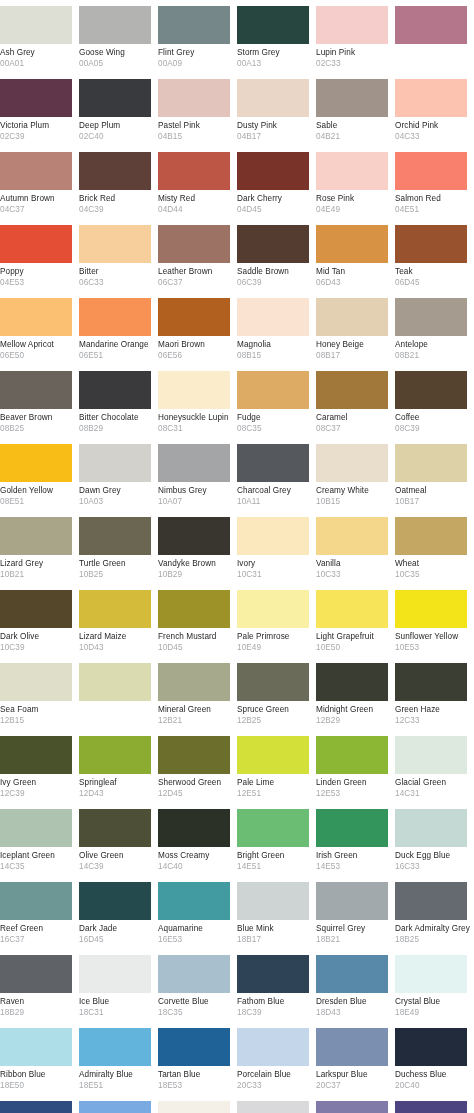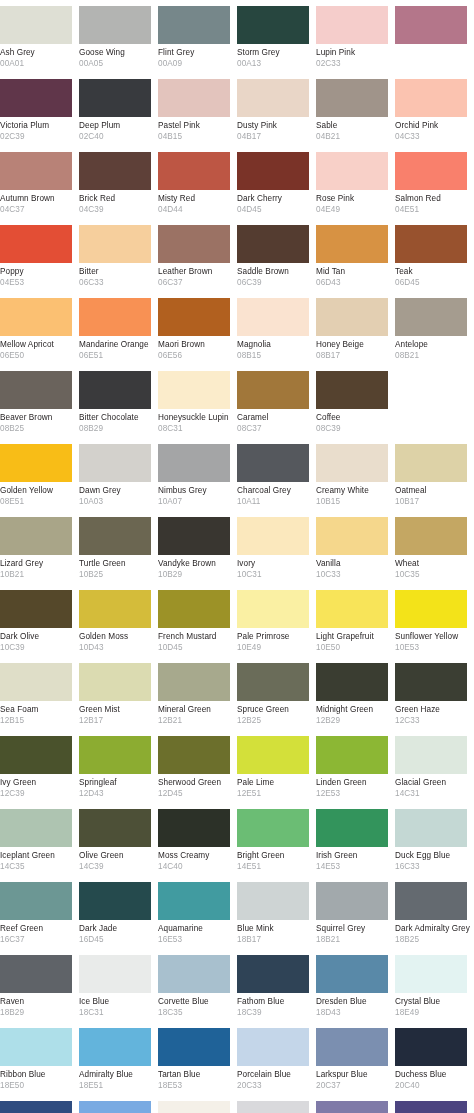--- a/index.html
+++ b/index.html
@@ -288,20 +288,27 @@
         </div>
       </div>
       <div class="cell">
         <div class="swatch" style="background-color: rgb(251, 236, 203);"></div>
         <div class="labels">
           <div class="name">Honeysuckle Lupin</div>
           <div class="code">08C31</div>
         </div>
       </div>
       <div class="cell">
+        <div class="swatch" style="background-color: rgb(221, 171, 100);"></div>
+        <div class="labels">
+          <div class="name">Fudge</div>
+          <div class="code">08C35</div>
+        </div>
+      </div>
+      <div class="cell">
         <div class="swatch" style="background-color: rgb(161, 119, 58);"></div>
         <div class="labels">
           <div class="name">Caramel</div>
           <div class="code">08C37</div>
         </div>
       </div>
       <div class="cell">
         <div class="swatch" style="background-color: rgb(85, 66, 47);"></div>
         <div class="labels">
           <div class="name">Coffee</div>
@@ -401,21 +408,21 @@
       <div class="cell">
         <div class="swatch" style="background-color: rgb(85, 72, 42);"></div>
         <div class="labels">
           <div class="name">Dark Olive</div>
           <div class="code">10C39</div>
         </div>
       </div>
       <div class="cell">
         <div class="swatch" style="background-color: rgb(212, 188, 58);"></div>
         <div class="labels">
-          <div class="name">Golden Moss</div>
+          <div class="name">Lizard Maize</div>
           <div class="code">10D43</div>
         </div>
       </div>
       <div class="cell">
         <div class="swatch" style="background-color: rgb(156, 146, 39);"></div>
         <div class="labels">
           <div class="name">French Mustard</div>
           <div class="code">10D45</div>
         </div>
       </div>
@@ -444,24 +451,20 @@
     <div class="row">
       <div class="cell">
         <div class="swatch" style="background-color: rgb(223, 222, 200);"></div>
         <div class="labels">
           <div class="name">Sea Foam</div>
           <div class="code">12B15</div>
         </div>
       </div>
       <div class="cell">
         <div class="swatch" style="background-color: rgb(219, 219, 177);"></div>
-        <div class="labels">
-          <div class="name">Green Mist</div>
-          <div class="code">12B17</div>
-        </div>
       </div>
       <div class="cell">
         <div class="swatch" style="background-color: rgb(167, 169, 141);"></div>
         <div class="labels">
           <div class="name">Mineral Green</div>
           <div class="code">12B21</div>
         </div>
       </div>
       <div class="cell">
         <div class="swatch" style="background-color: rgb(106, 108, 89);"></div>

